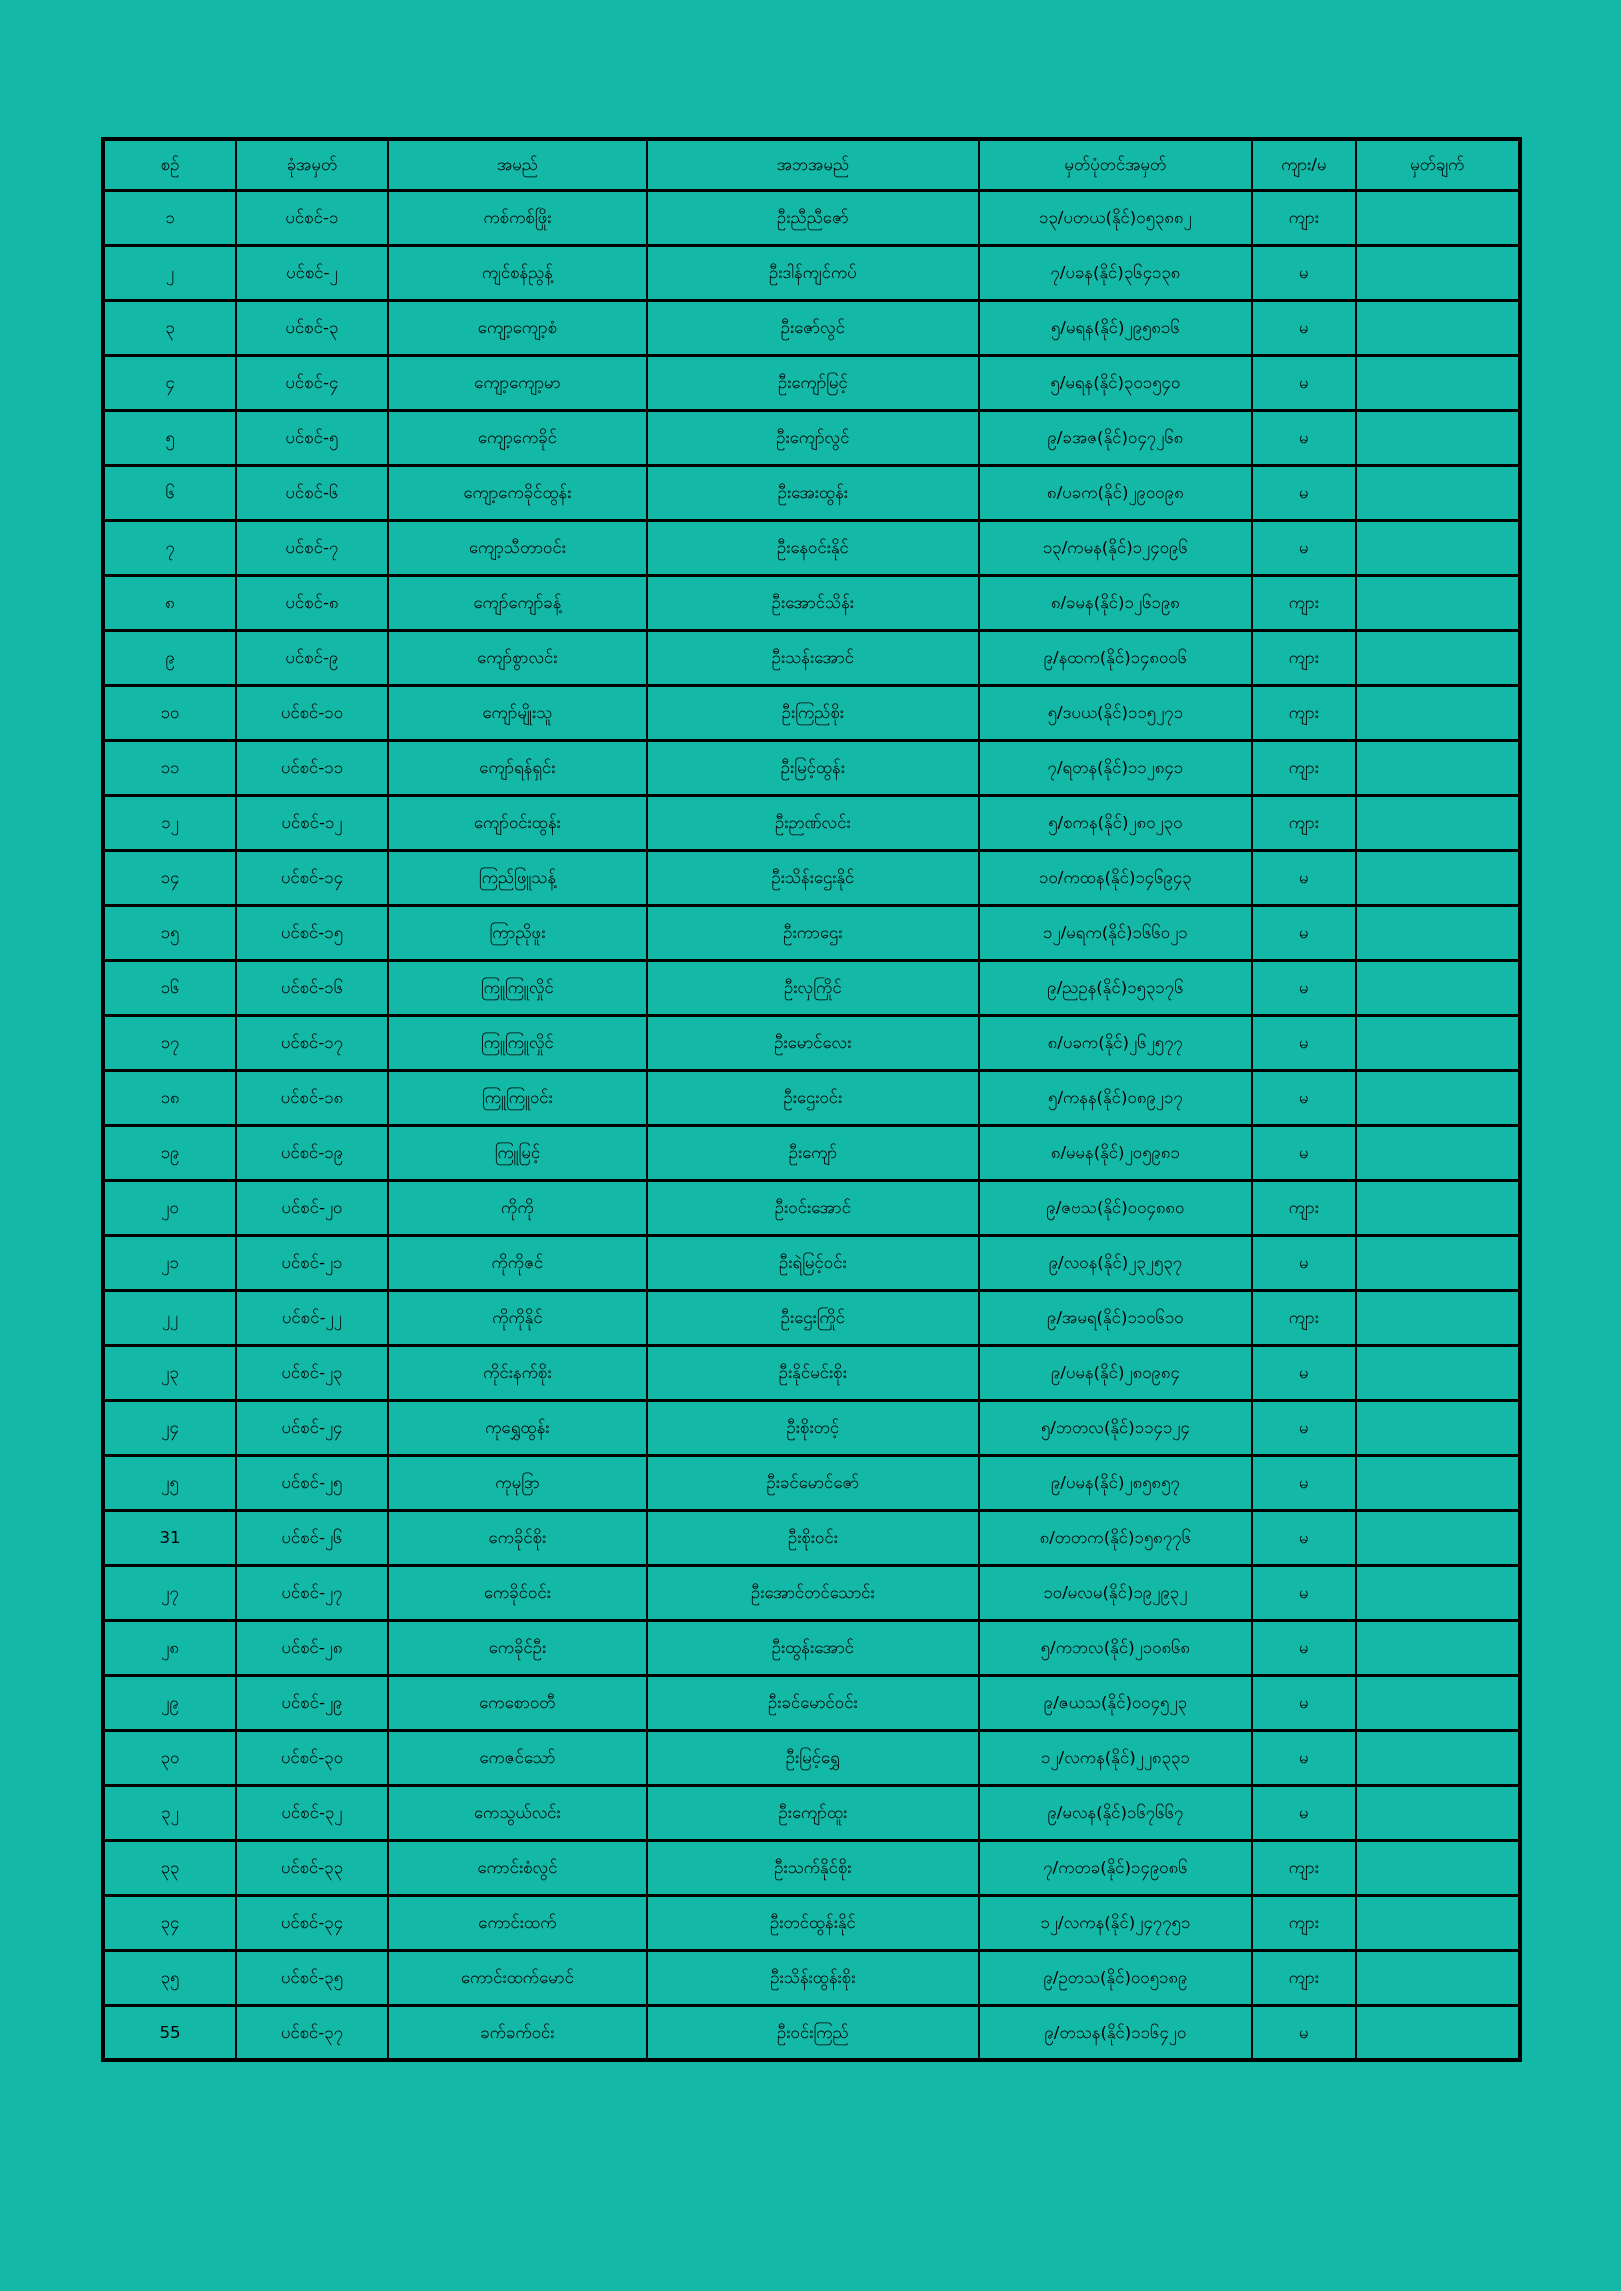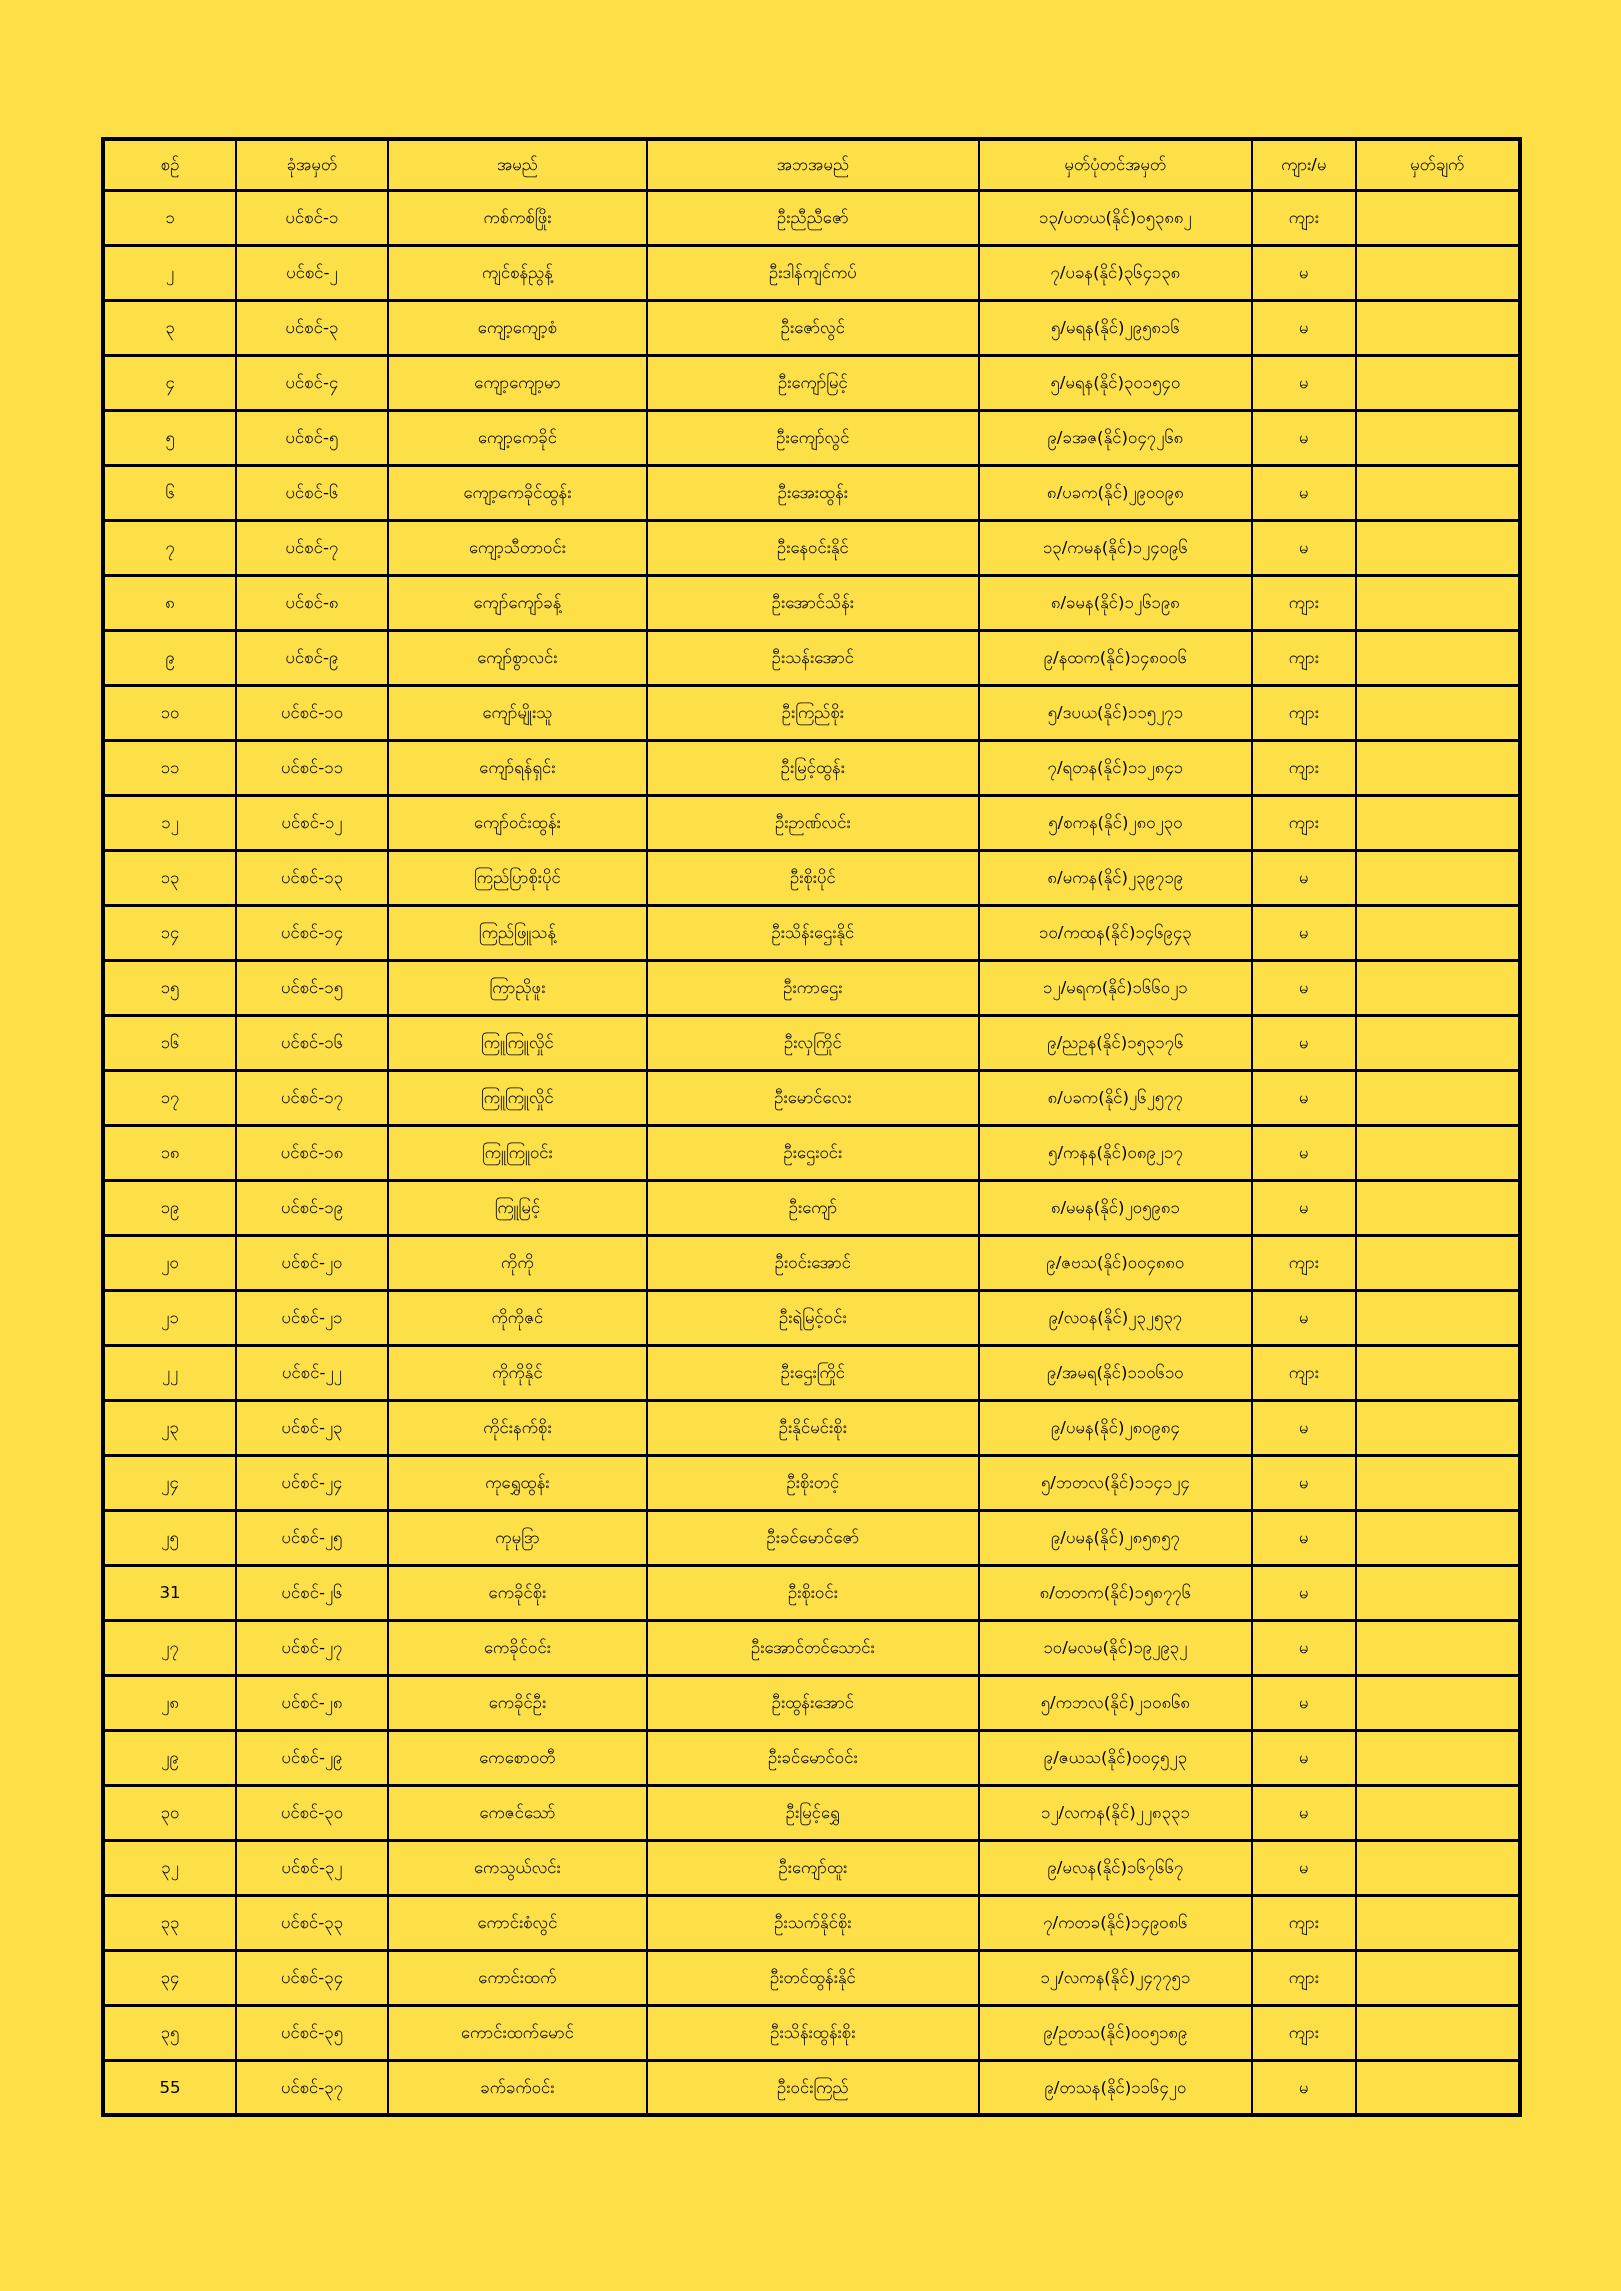--- a/index.html
+++ b/index.html
@@ -13,21 +13,21 @@
     position: relative;
     font-family: "DejaVu Sans", sans-serif;
     color: #000;
   }
   .sheet {
     position: absolute;
     left: 0;
     top: 0;
     width: 1621px;
     height: 2292px;
-    background: #fde047;
+    background: #14b8a6;
   }
   table.roster {
     position: absolute;
     left: 101px;
     top: 137px;
     width: 1421px;
     border-collapse: collapse;
     table-layout: fixed;
     border: 4.9px solid #000;
   }
@@ -188,29 +188,20 @@
     <tr>
       <td>၁၂</td>
       <td>ပင်စင်-၁၂</td>
       <td>ကျော်ဝင်းထွန်း</td>
       <td>ဦးဉာဏ်လင်း</td>
       <td>၅/စကန(နိုင်)၂၈၀၂၃၀</td>
       <td>ကျား</td>
       <td></td>
     </tr>
 
-    <tr>
-      <td>၁၃</td>
-      <td>ပင်စင်-၁၃</td>
-      <td>ကြည်ပြာစိုးပိုင်</td>
-      <td>ဦးစိုးပိုင်</td>
-      <td>၈/မကန(နိုင်)၂၃၉၇၁၉</td>
-      <td>မ</td>
-      <td></td>
-    </tr>
 
     <tr>
       <td>၁၄</td>
       <td>ပင်စင်-၁၄</td>
       <td>ကြည်ဖြူသန့်</td>
       <td>ဦးသိန်းဌေးနိုင်</td>
       <td>၁၀/ကထန(နိုင်)၁၄၆၉၄၃</td>
       <td>မ</td>
       <td></td>
     </tr>

